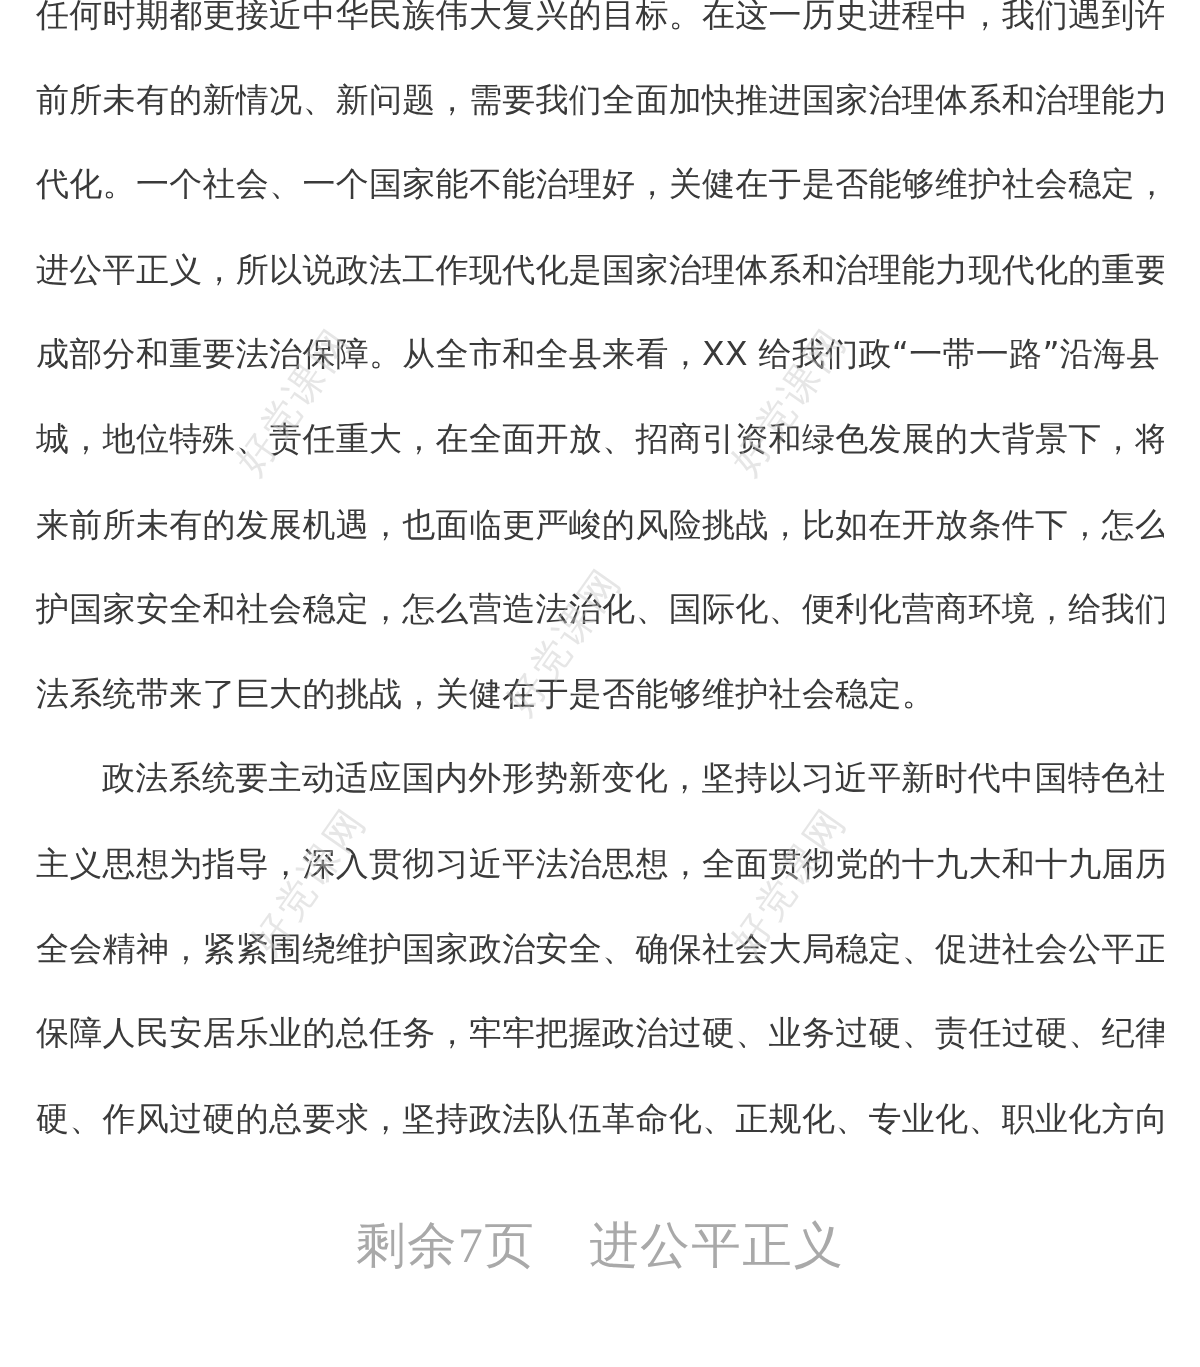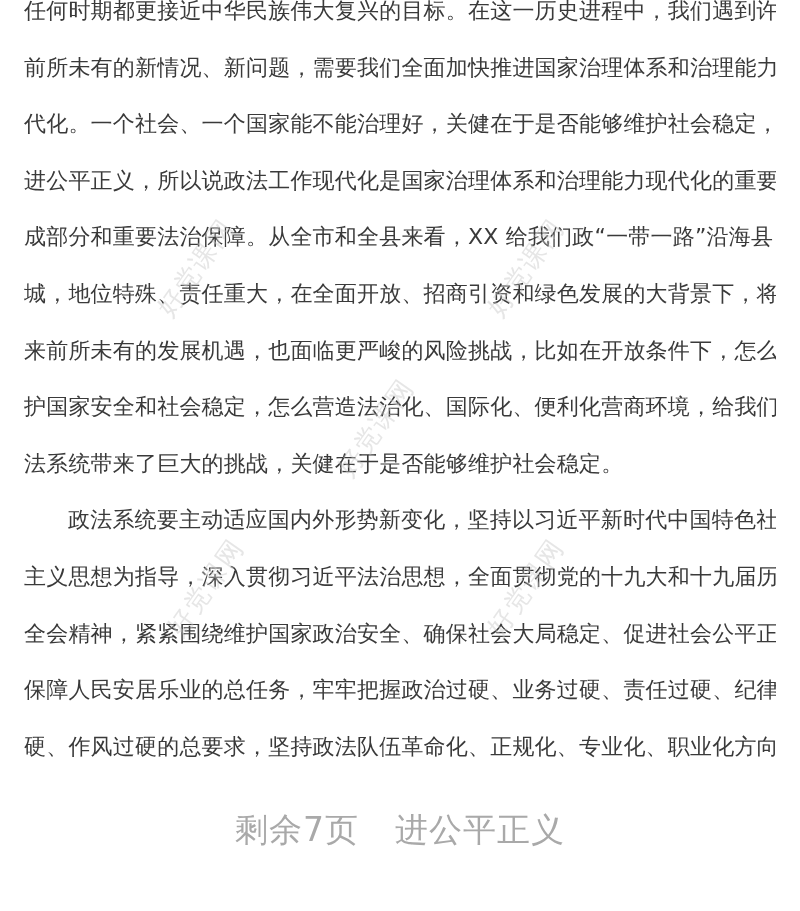--- a/index.html
+++ b/index.html
@@ -7,21 +7,21 @@
          font-family: "DejaVu Sans", "Liberation Sans", sans-serif; }
   .doc { position: absolute; left: 24px; top: -17px; width: 752px; }
   .line { height: 56.6px; line-height: 56.6px; font-size: 22px; color: #3a3a3a;
           white-space: nowrap; overflow: hidden; letter-spacing: 0.2px; }
   .indent { padding-left: 44px; }
   .watermark { position: absolute; font-size: 26px; color: rgba(200,200,200,0.45);
                transform: rotate(-55deg); transform-origin: center; white-space: nowrap;
                pointer-events: none; letter-spacing: 2px; }
   .footer { position: absolute; left: 0; top: 808px; width: 800px; text-align: center;
             font-size: 33px; color: #a9a9a9; letter-spacing: 1px; }
-  .footer span { display: inline-block; }
+  .footer span { display: inline-block; font-family: Liberation Serif, serif; }
   .footer .gap { width: 36px; }
 </style>
 </head>
 <body>
 
 <div class="doc">
   <div class="line">任何时期都更接近中华民族伟大复兴的目标。在这一历史进程中，我们遇到许多</div>
   <div class="line">前所未有的新情况、新问题，需要我们全面加快推进国家治理体系和治理能力现</div>
   <div class="line">代化。一个社会、一个国家能不能治理好，关健在于是否能够维护社会稳定，促</div>
   <div class="line">进公平正义，所以说政法工作现代化是国家治理体系和治理能力现代化的重要组</div>

